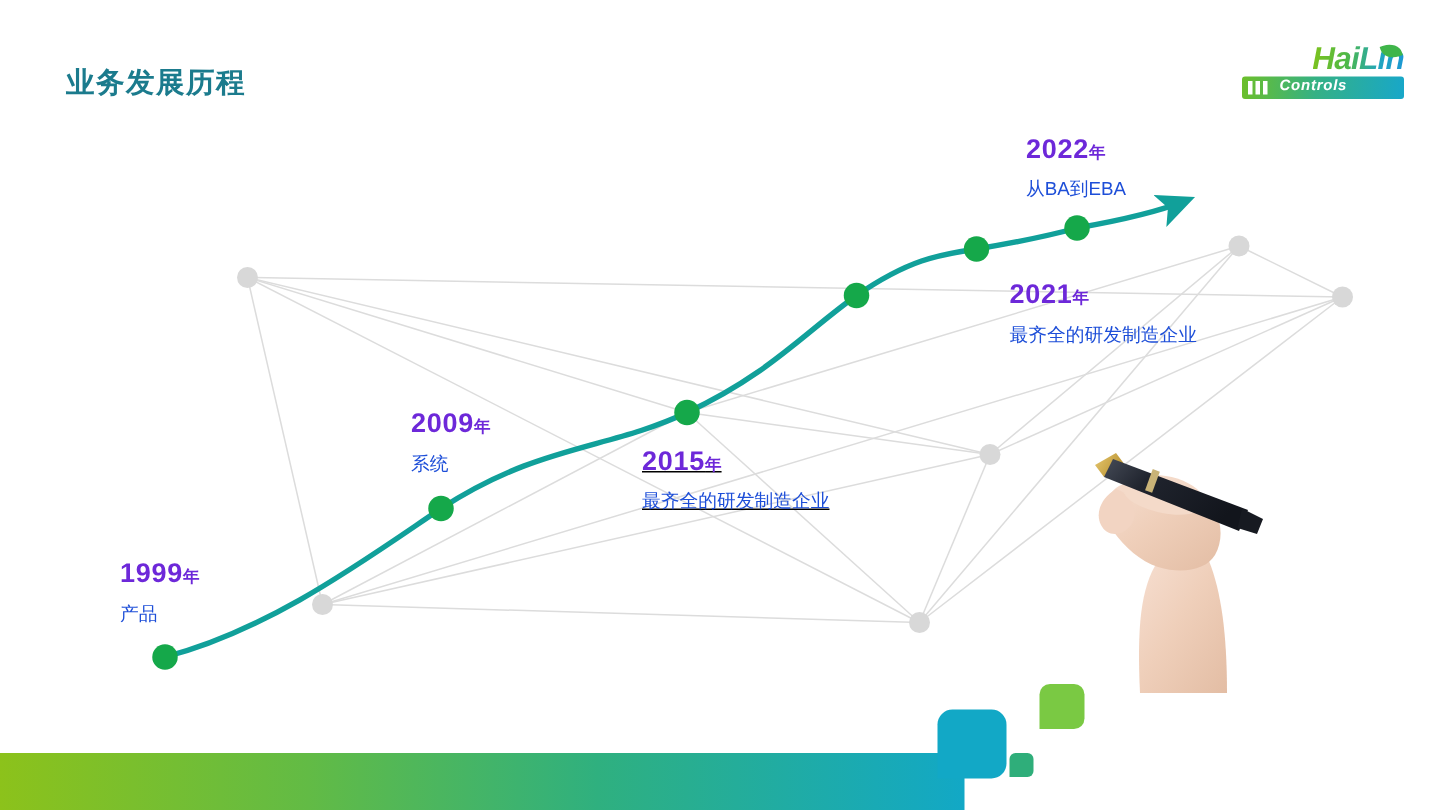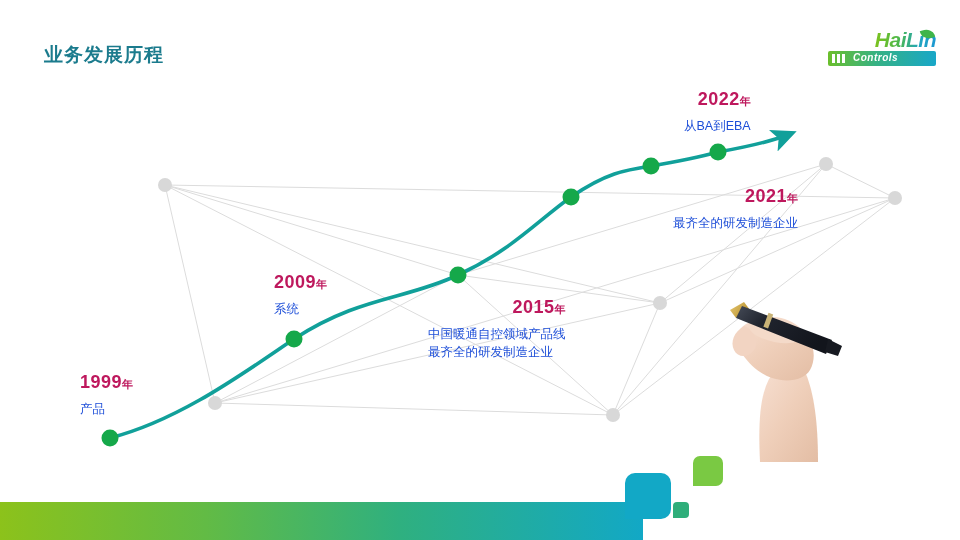--- a/index.html
+++ b/index.html
@@ -103,23 +103,22 @@
   }
 
   
   .milestone {
     position: absolute;
     white-space: nowrap;
   }
   .ms-year {
     font-size: 18px;
     font-weight: bold;
-    color: #be185d;
+    color: #6d28d9;
     letter-spacing: 0.5px;
-    text-align: right;
   }
   .ms-year .suffix {
     font-size: 11px;
     font-weight: bold;
     letter-spacing: 0;
   }
   .ms-desc {
     margin-top: 7px;
     font-size: 12.5px;
     color: #1d4ed8;
@@ -257,26 +256,25 @@
 
   <div class="milestone" style="left:274px; top:272px;">
     <div class="ms-year">
       <span>2009</span><span class="suffix">年</span>
     </div>
     <div class="ms-desc">
       <span class="line">系统</span>
     </div>
   </div>
 
-  <div class="milestone" style="left:428px; top:297px;">
+  <div class="milestone" style="left:428px; top:297px;text-decoration:underline;">
     <div class="ms-year">
       <span>2015</span><span class="suffix">年</span>
     </div>
     <div class="ms-desc">
-      <span class="line">中国暖通自控领域产品线</span>
       <span class="line">最齐全的研发制造企业</span>
     </div>
   </div>
 
 
   <div class="milestone" style="left:673px; top:186px;">
     <div class="ms-year">
       <span>2021</span><span class="suffix">年</span>
     </div>
     <div class="ms-desc">

